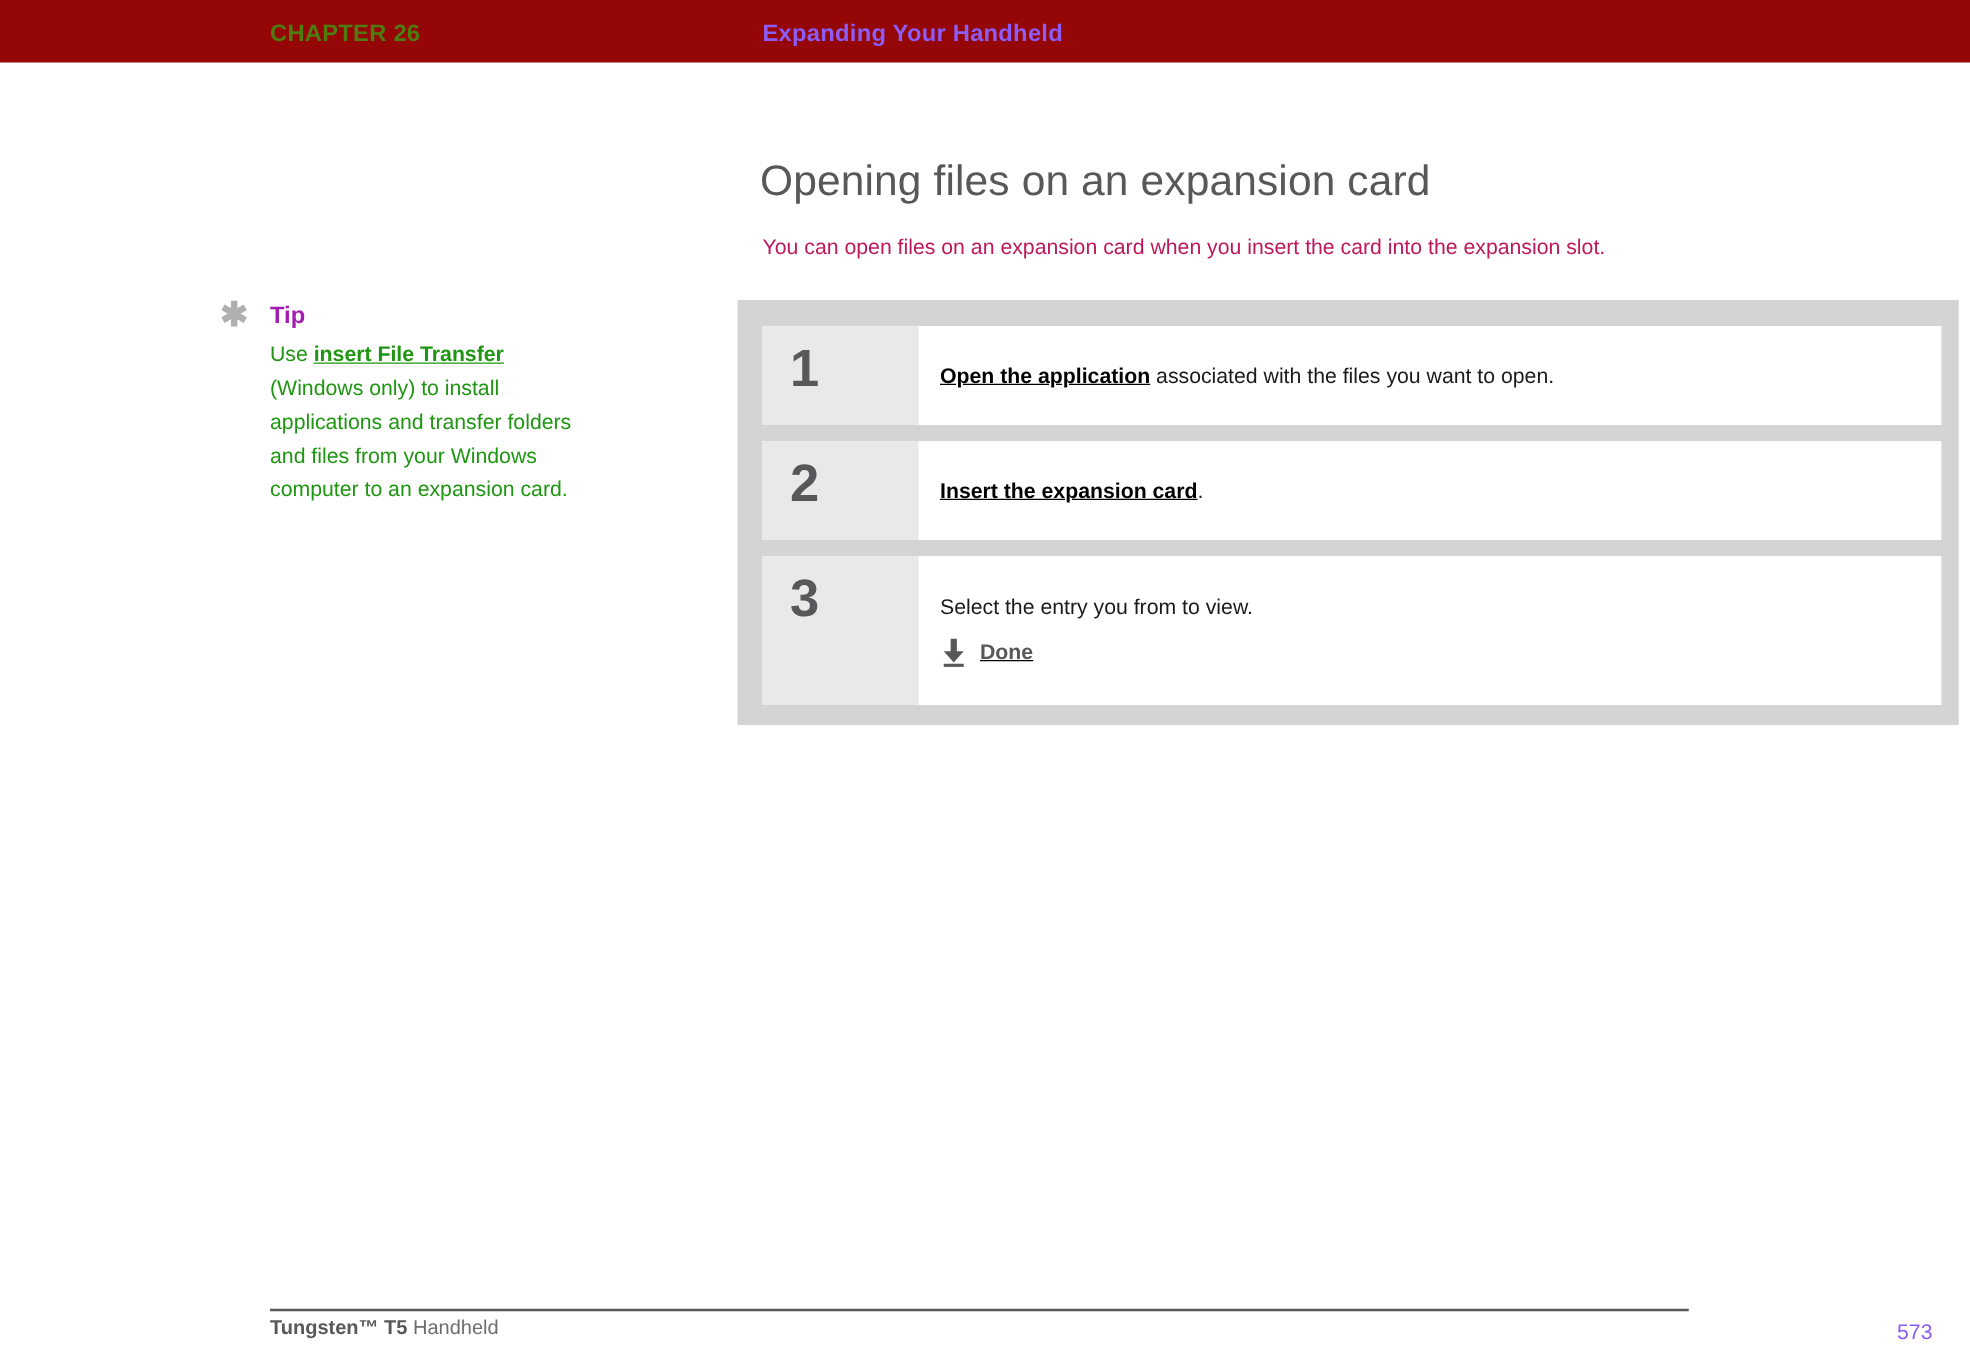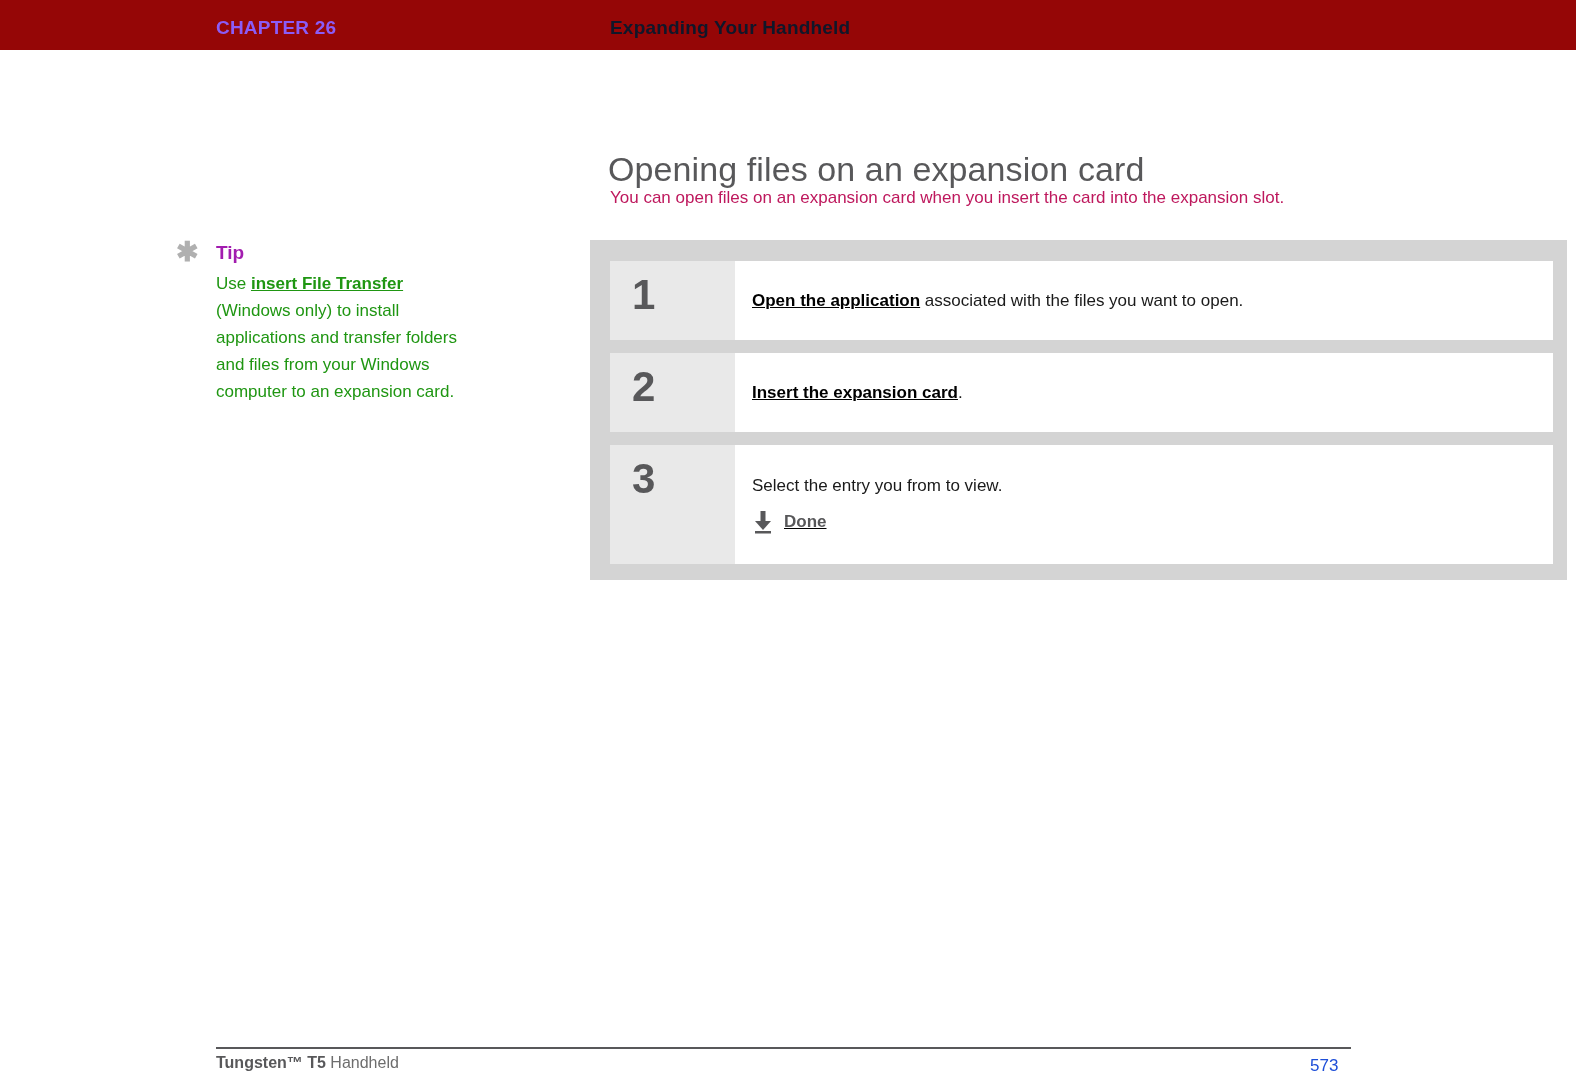--- a/index.html
+++ b/index.html
@@ -24,30 +24,30 @@
     width: 1576px;
     height: 50px;
     background: #950606;
   }
   .header-chapter {
     position: absolute;
     left: 216px;
     top: 17px;
     font-size: 19px;
     font-weight: bold;
-    color: #8b5cf6;
+    color: #4d7c0f;
     letter-spacing: 0.2px;
   }
   .header-title {
     position: absolute;
     left: 610px;
     top: 17px;
     font-size: 19px;
     font-weight: bold;
-    color: #0f172a;
+    color: #8b5cf6;
     letter-spacing: 0.2px;
   }
 
   
   .tip-block {
     position: absolute;
     left: 176px;
     top: 240px;
     width: 300px;
   }
@@ -95,21 +95,20 @@
   
   .content-heading {
     position: absolute;
     left: 608px;
     top: 126px;
     font-size: 34px;
     font-weight: normal;
     color: #58585a;
     letter-spacing: 0.1px;
     white-space: nowrap;
-    margin-top: 24px;
   }
   .content-intro {
     position: absolute;
     left: 610px;
     top: 188px;
     font-size: 17px;
     color: #be185d;
     white-space: nowrap;
   }
 
@@ -214,23 +213,23 @@
   }
   .footer-suffix {
     font-weight: normal;
     color: #6d6d6d;
   }
   .footer-page {
     position: absolute;
     left: 1310px;
     top: 1056px;
     width: 236px;
-    text-align: left;
-    font-size: 17px;
-    color: #1d4ed8;
+    text-align: right;
+    font-size: 17px;
+    color: #8b5cf6;
   }
 </style>
 </head>
 <body>
 
 <div class="header-bar"></div>
 <div class="header-chapter">CHAPTER 26</div>
 <div class="header-title">Expanding Your Handheld</div>
 
 <div class="tip-block">

